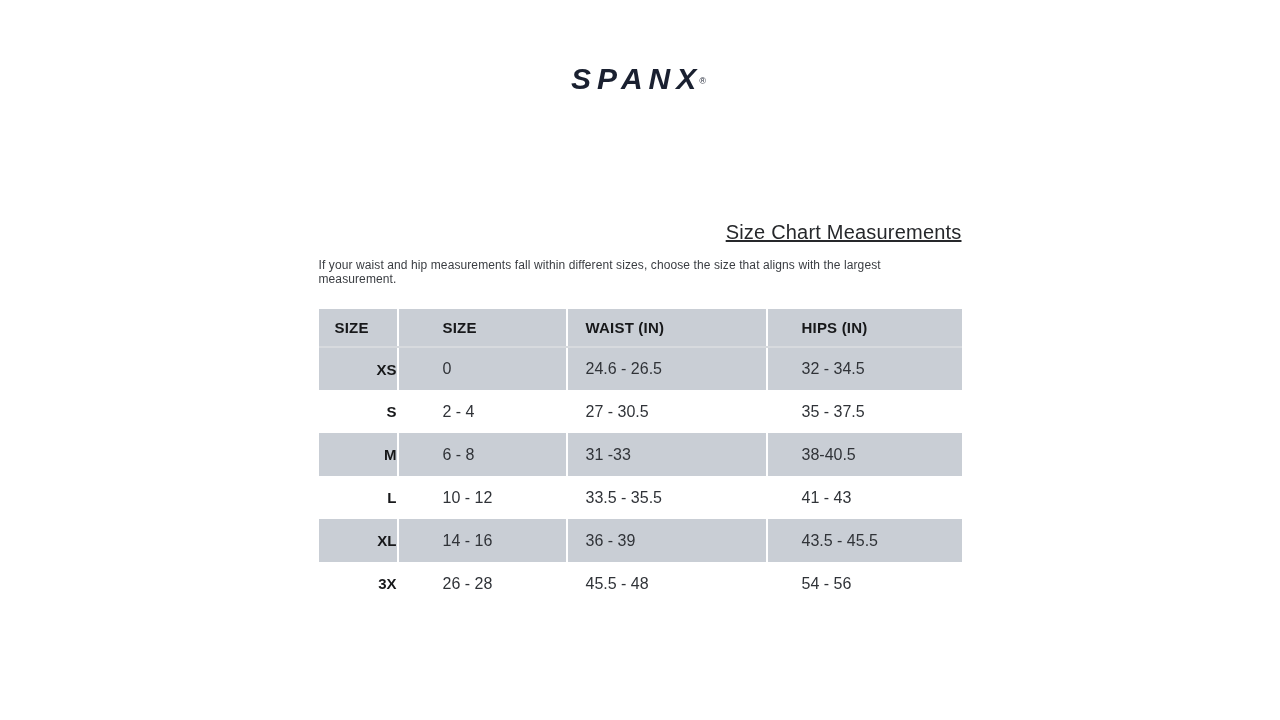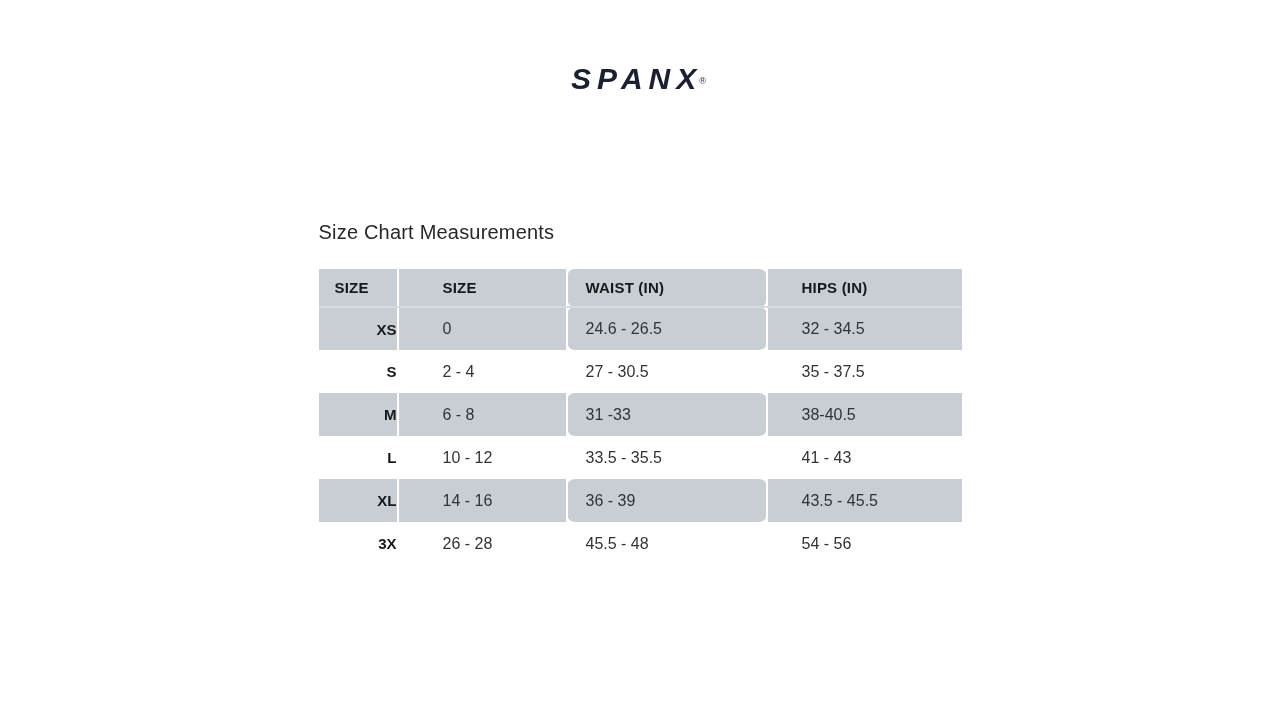--- a/index.html
+++ b/index.html
@@ -30,26 +30,27 @@
     position: relative;
     top: 2px;
     left: -3px;
     font-weight: 400;
   }
 
   
   .content { width: 643px; margin: 0 auto; }
   h1.title {
     margin-top: 122px;
-    text-align: left;
+    text-align: right;
     font-size: 20px;
     font-weight: 400;
     color: #26282b;
     line-height: 28px;
     letter-spacing: 0.2px;
+    text-decoration: underline;
   }
   p.subtitle {
     margin-top: 12px;
     font-size: 12px;
     color: #3a3d42;
     line-height: 14px;
     text-align: left;
     letter-spacing: 0.1px;
   }
 
@@ -79,38 +80,39 @@
     font-size: 15px;
     font-weight: 700;
     color: #17181a;
     letter-spacing: 0.2px;
   }
   .size-chart tbody td { height: 43px; font-size: 16px; color: #303338; }
   .size-chart tbody td.size-label { font-size: 15px; font-weight: 700; color: #17181a; text-align: right; }
 
   .size-chart th:nth-child(1), .size-chart td:nth-child(1) { padding-left: 16px; }
   .size-chart th:nth-child(2), .size-chart td:nth-child(2) { padding-left: 44px; }
-  .size-chart th:nth-child(3), .size-chart td:nth-child(3) { padding-left: 18px; border-radius: 8px; }
+  .size-chart th:nth-child(3), .size-chart td:nth-child(3) { padding-left: 18px; }
   .size-chart th:nth-child(4), .size-chart td:nth-child(4) { padding-left: 34px; }
 
   
   .size-chart tbody tr:nth-child(odd) td { background: #c9ced5; }
   .size-chart tbody tr:nth-child(even) td { background: #ffffff; }
 </style>
 </head>
 <body>
 
 <div class="page">
 
   <header class="logo">
     <span>SPANX</span><sup>®</sup>
   </header>
 
   <main class="content">
     <h1 class="title">Size Chart Measurements</h1>
+    <p class="subtitle">If your waist and hip measurements fall within different sizes, choose the size that aligns with the largest measurement.</p>
 
     <table class="size-chart">
       <colgroup>
           <col class="c1">
           <col class="c2">
           <col class="c3">
           <col class="c4">
         </colgroup>
       <thead>
         <tr>

